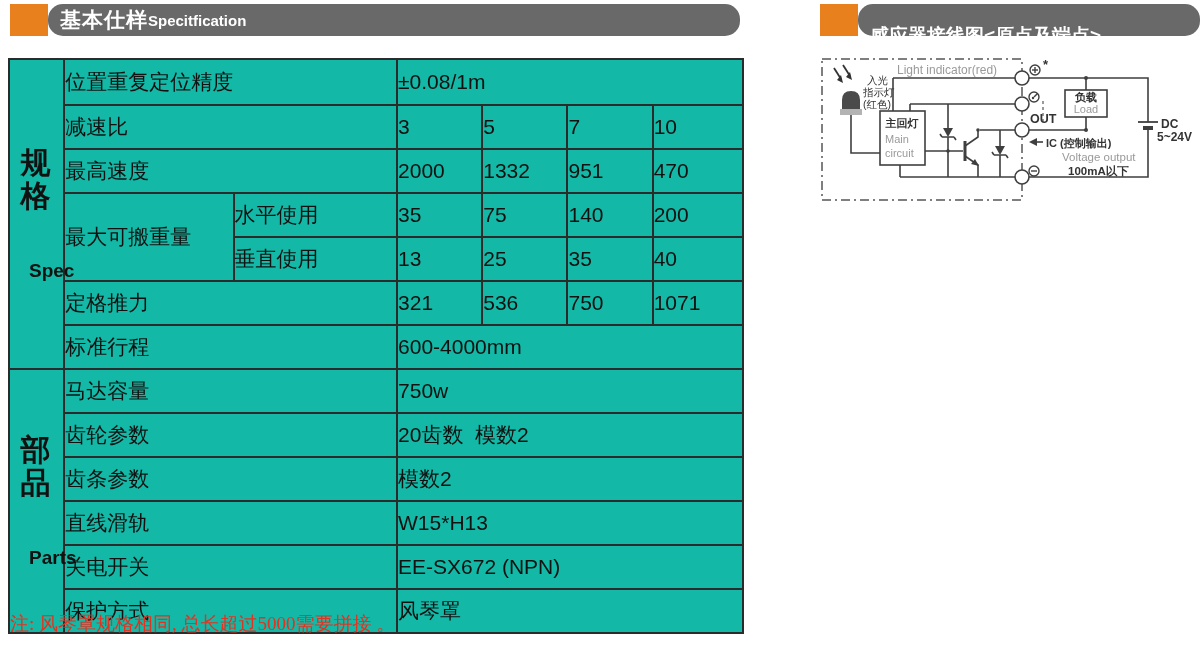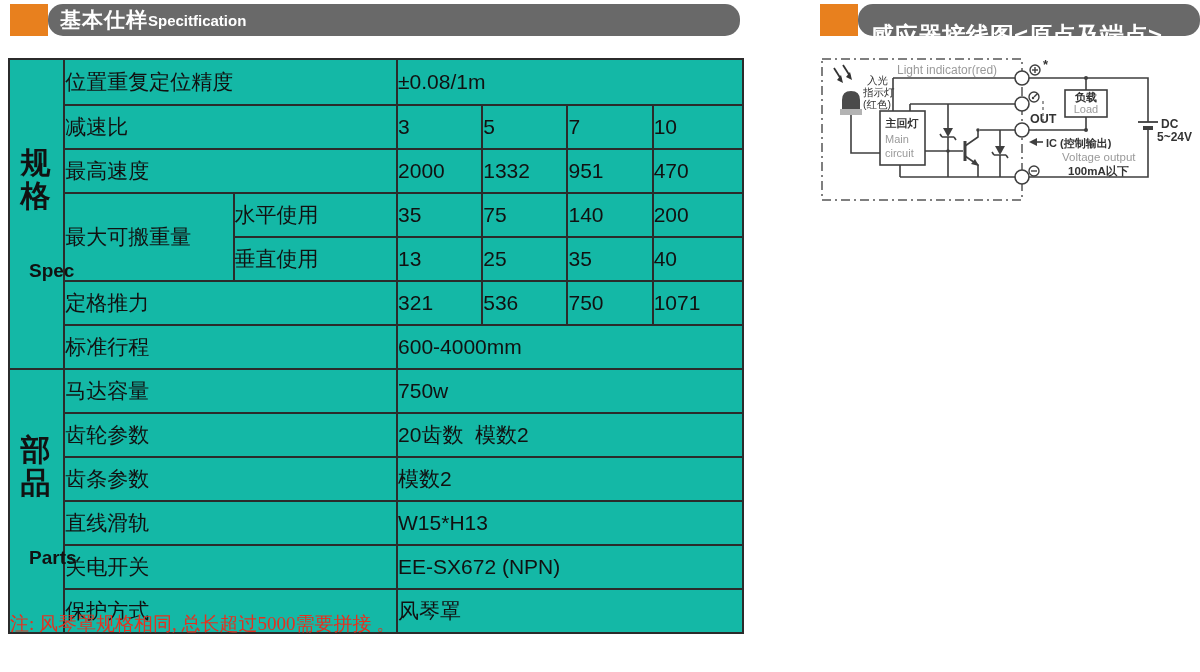--- a/index.html
+++ b/index.html
@@ -65,21 +65,21 @@
   <div class="sq"></div>
   <div class="bar">
     <span class="t-cn">基本仕样</span>
     <span class="t-en">Specitfication</span>
   </div>
 </div>
 
 <div class="hdr" id="hdr-right">
   <div class="sq"></div>
   <div class="bar">
-    <span class="t-cn" style="font-size:24px;letter-spacing:0;margin-top:32px;">感应器接线图&lt;原点及端点&gt;</span>
+    <span class="t-cn" style="font-size:19px;letter-spacing:0;margin-top:32px;">感应器接线图&lt;原点及端点&gt;</span>
   </div>
 </div>
 
 <table class="spec">
   <colgroup>
     <col style="width:55px">
       <col style="width:169px">
       <col style="width:163px">
     <col style="width:85px">
       <col style="width:85px">

